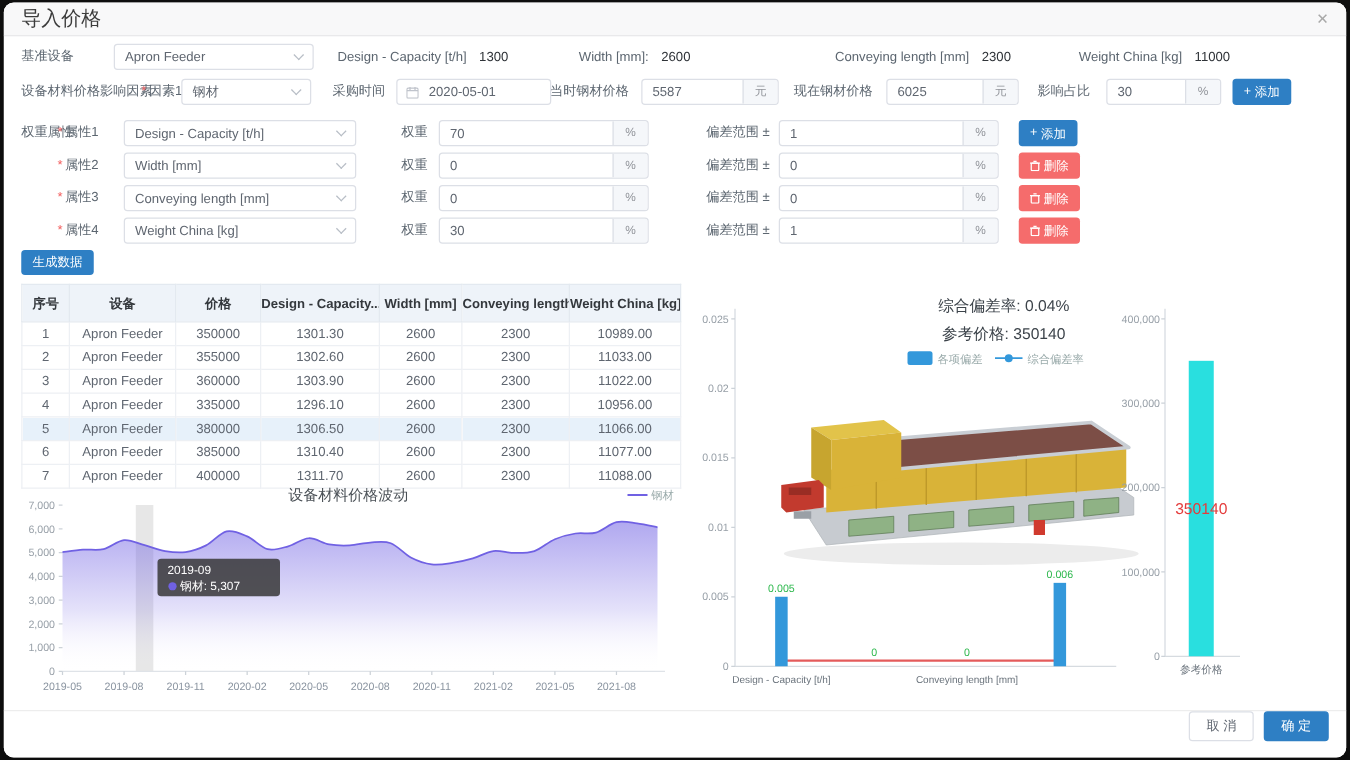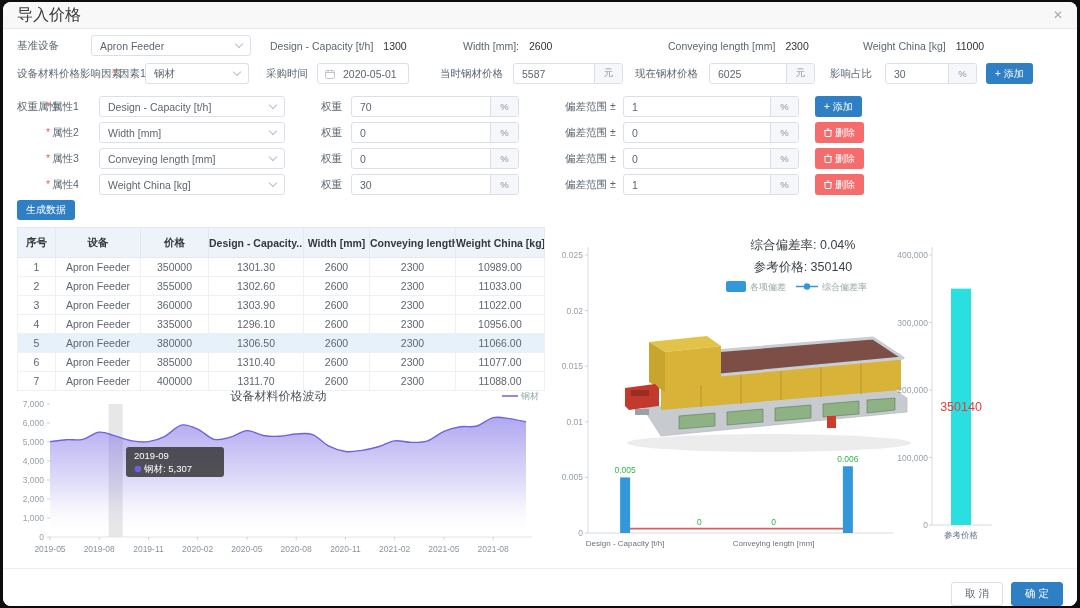--- a/index.html
+++ b/index.html
@@ -36,21 +36,21 @@
   table.dt { position:absolute; left:14px; top:225px; width:527px; border-collapse:collapse;
              font-size:10.5px; table-layout:fixed; }
   table.dt th { background:#eef3f9; color:#34383d; font-weight:bold; height:30px;
                 border:1px solid #e3e9f0; white-space:nowrap; overflow:hidden; }
   table.dt td { color:#5f6670; text-align:center; height:19px; border:1px solid #edf0f4;
                 white-space:nowrap; overflow:hidden; }
   table.dt tr.sel-row td { background:#e7f1fa; }
   svg text { font-family:"Liberation Sans",sans-serif; }
   .chart { position:absolute; }
   .footer { position:absolute; left:0; right:0; bottom:0; height:38px; border-top:1px solid #ededed;
-            display:flex; align-items:flex-end; justify-content:flex-end; gap:8px; padding-right:14px; background:#fff; }
+            display:flex; align-items:flex-start; justify-content:flex-end; gap:8px; padding-right:14px; background:#fff; }
   .fbtn { height:24px; padding:0 13px; border-radius:3px; font-size:10.5px; cursor:pointer; font-family:inherit; }
   .fbtn-cancel { background:#fff; border:1px solid #dcdfe6; color:#5f6670; }
   .fbtn-ok { background:#2e7fc4; border:1px solid #2e7fc4; color:#fff; }
 </style>
 </head>
 <body>
 
 <div class="dialog">
 
   <div class="dlg-header">
@@ -85,21 +85,21 @@
   </div>
 
   <div>
     <span class="lbl" style="left:14px;top:61px">设备材料价格影响因素</span>
     <span class="lbl" style="left:110px;top:61px"><span class="star">*</span><span>因素1</span></span>
     <div class="sel" style="left:142px;top:61px;width:104px">
       <span class="sel-txt">钢材</span>
       <span class="caret"></span>
     </div>
     <span class="lbl" style="left:263px;top:61px">采购时间</span>
-    <div class="igrp" style="left:314px;top:61px;width:92px">
+    <div class="igrp" style="left:314px;top:61px;width:124px">
       <span style="display:flex;align-items:center;padding-left:7px">
         <svg width="10" height="10" viewBox="0 0 10 10">
             <rect x="0.5" y="1.5" width="9" height="8" rx="1" fill="none" stroke="#c0c4cc"></rect>
             <line x1="3" y1="0.5" x2="3" y2="3" stroke="#c0c4cc"></line>
             <line x1="7" y1="0.5" x2="7" y2="3" stroke="#c0c4cc"></line>
             <line x1="0.5" y1="3.5" x2="9.5" y2="3.5" stroke="#c0c4cc"></line>
           </svg>
       </span>
       <input value="2020-05-01" style="">
     </div>

